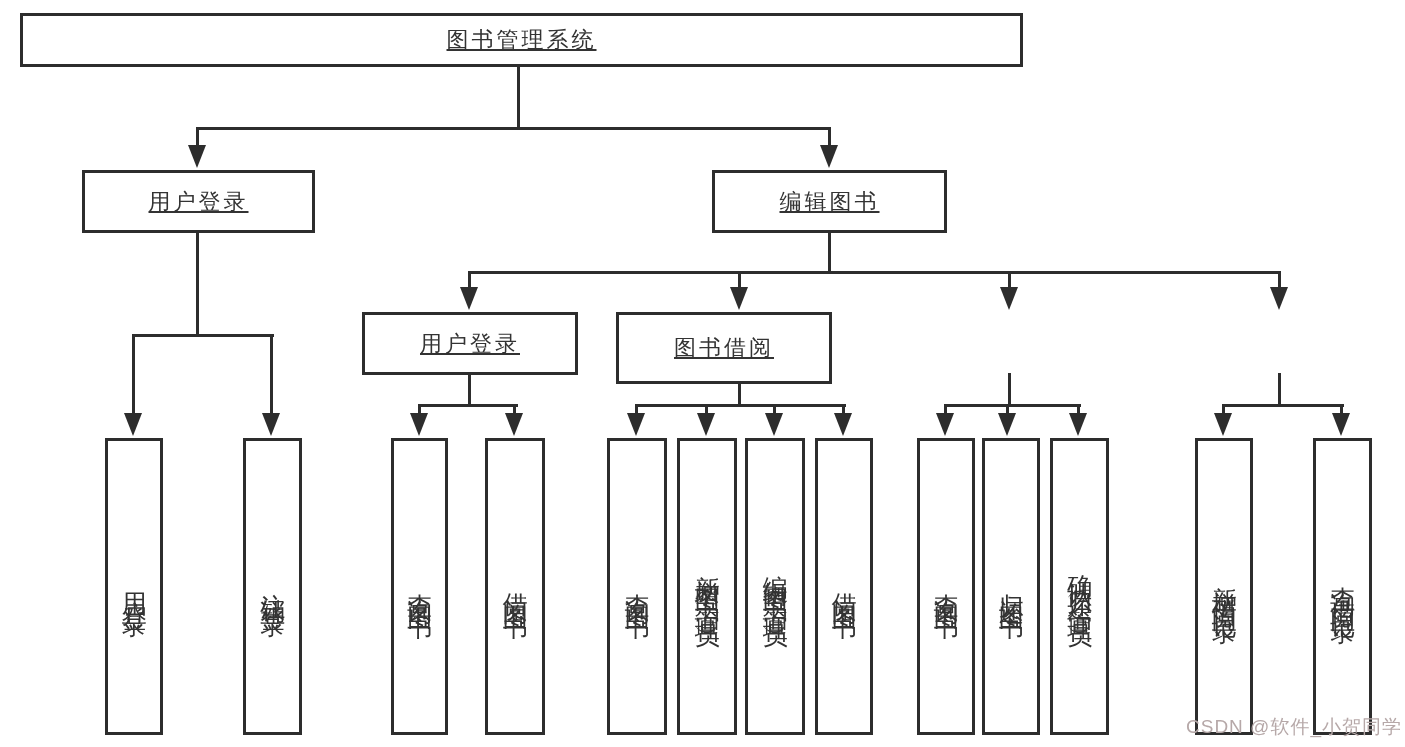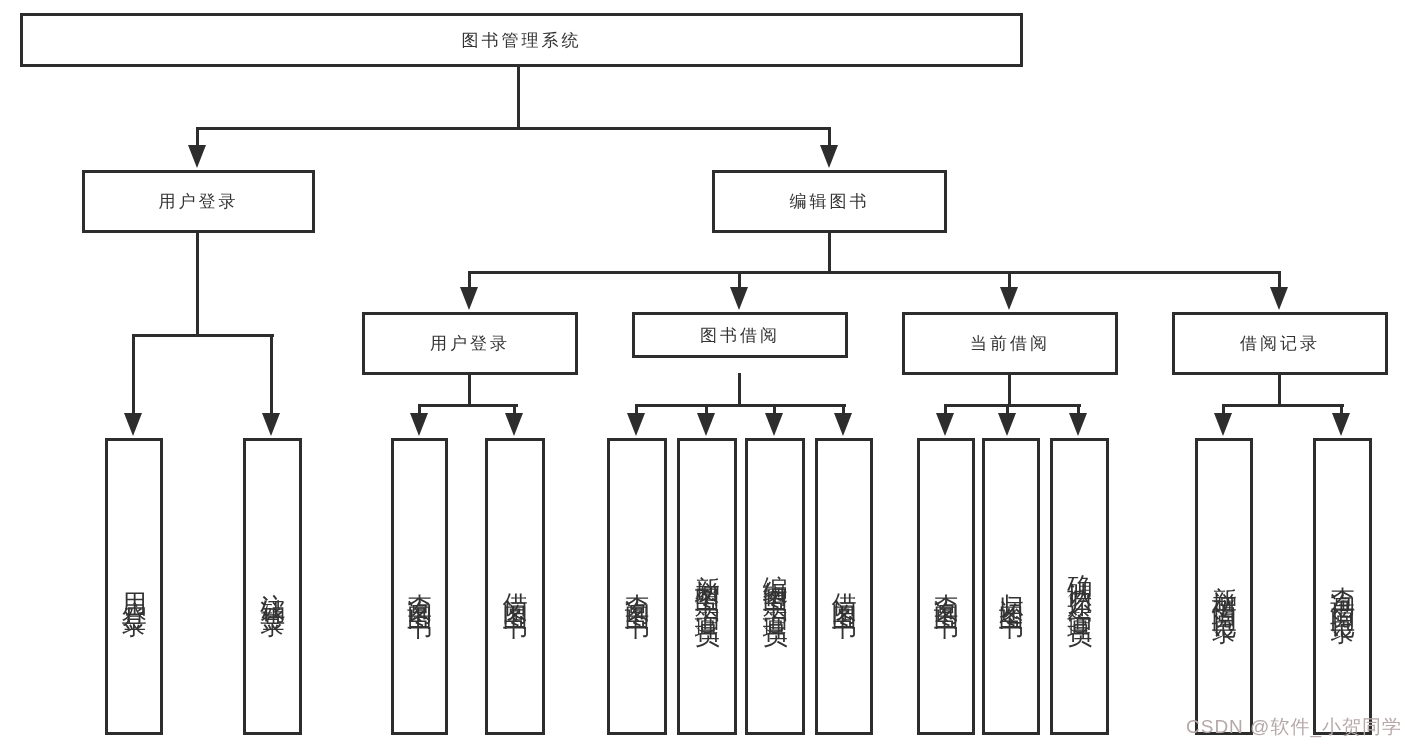--- a/index.html
+++ b/index.html
@@ -19,24 +19,25 @@
     overflow:hidden;
     font-family:"Liberation Sans","DejaVu Sans",sans-serif;
   }
   .hbox{
     position:absolute;
     background:#fff;
     border:3px solid var(--border);
     display:flex;
     align-items:center;
     justify-content:center;
-    font-size:17px;
+    font-size:22px;
     letter-spacing:3px;
     color:var(--text);
     z-index:2;
+    text-decoration:underline;
   }
   .vbox{
     position:absolute;
     background:#fff;
     border:3px solid var(--border);
     display:flex;
     align-items:center;
     justify-content:center;
     writing-mode:vertical-rl;
     font-size:25px;
@@ -73,23 +74,21 @@
 <body>
 
 <div id="canvas">
 
   <div class="hbox" style="left:20px;top:13px;width:1003px;height:54px">图书管理系统</div>
 
   <div class="hbox" style="left:82px;top:170px;width:233px;height:63px">用户登录</div>
   <div class="hbox" style="left:712px;top:170px;width:235px;height:63px">编辑图书</div>
 
   <div class="hbox" style="left:362px;top:312px;width:216px;height:63px">用户登录</div>
-  <div class="hbox" style="left:632px;top:312px;width:216px;height:46px">图书借阅</div>
-  <div class="hbox" style="left:902px;top:312px;width:216px;height:63px">当前借阅</div>
-  <div class="hbox" style="left:1172px;top:312px;width:216px;height:63px">借阅记录</div>
+  <div class="hbox" style="left:616px;top:312px;width:216px;height:72px">图书借阅</div>
 
   <div class="vbox" style="left:105px;top:438px;width:58px;height:297px">用户登录</div>
   <div class="vbox" style="left:243px;top:438px;width:59px;height:297px">注销登录</div>
 
   <div class="vbox" style="left:391px;top:438px;width:57px;height:297px">查询图书</div>
   <div class="vbox" style="left:485px;top:438px;width:60px;height:297px">借阅图书</div>
 
   <div class="vbox" style="left:607px;top:438px;width:60px;height:297px">查询图书</div>
   <div class="vbox" style="left:677px;top:438px;width:60px;height:297px">新增图书（管理员）</div>
   <div class="vbox" style="left:745px;top:438px;width:60px;height:297px">编辑图书（管理员）</div>

